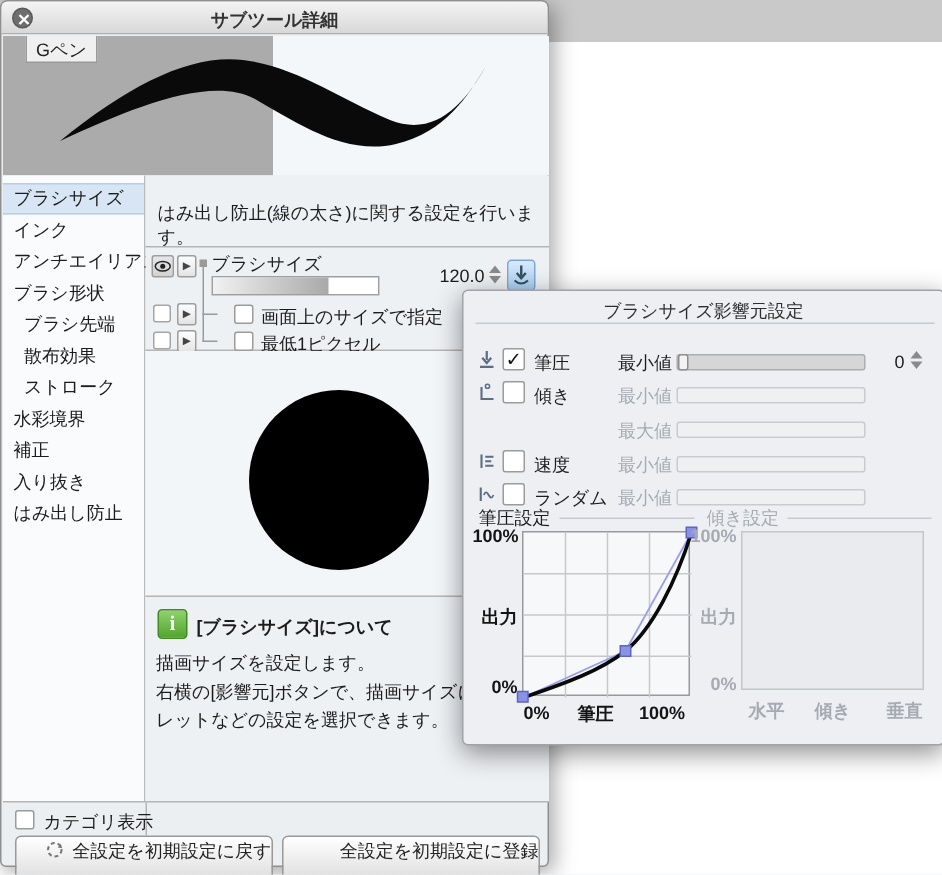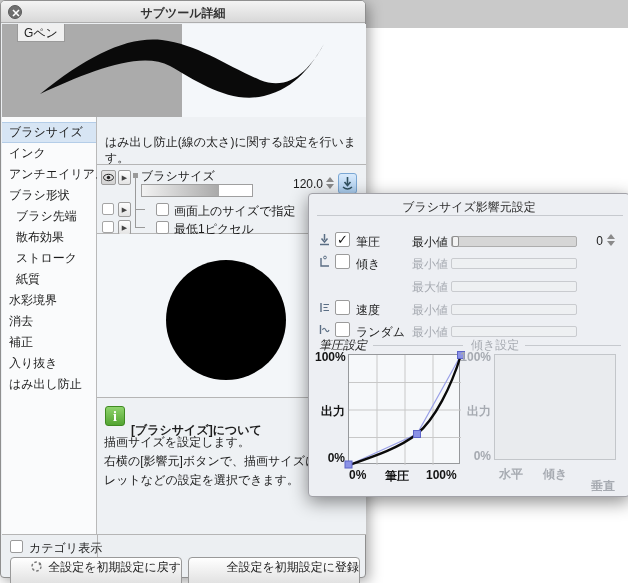--- a/index.html
+++ b/index.html
@@ -49,21 +49,21 @@
   .spin .dn { position:absolute; left:0; bottom:1px; width:0; height:0; border-left:4.5px solid transparent; border-right:4.5px solid transparent; border-top:5px solid #8a8a8a; }
   .num { position:absolute; text-align:right; }
   .infl-btn { position:absolute; width:19px; height:21px; background:linear-gradient(#d8e9fb,#a9cdef); border:1px solid #7aa7d4; border-radius:3px; }
   .checkbox { position:absolute; width:13px; height:13px; background:#fff; border:1px solid #9b9b9b; border-radius:2px; text-align:center; line-height:12px; font-size:11px; color:#111; }
 
   .circle-area { left:0; top:117px; width:269px; height:163px; background:#f3f6f9; }
   .brush-circle { left:69px; top:26px; width:120px; height:120px; border-radius:50%; background:#000; }
 
   .info-area { left:0; top:280px; width:269px; height:137px; border-top:1px solid #b5b5b5; background:#eef1f4; }
   .info-icon { left:8px; top:8px; width:20px; height:20px; background:linear-gradient(#8ed36c,#53a432); border:1px solid #3f8a21; border-radius:3px; color:#fff; text-align:center; line-height:20px; font-weight:bold; font-size:14px; font-family:"Liberation Serif","DejaVu Serif",serif; }
-  .info-title { left:34px; top:24px; font-weight:bold; }
+  .info-title { left:34px; top:12px; font-weight:bold; }
   .info-body { left:7px; top:35px; width:258px; line-height:19px; white-space:nowrap; overflow:hidden; }
 
   
   .cat-row { left:1px; top:533px; width:364px; height:22px; border-top:1px solid #b5b5b5; }
   .cat-divider { left:95px; top:0; width:1px; height:22px; background:#b5b5b5; }
   .btn-row { left:1px; top:555px; width:364px; height:22px; }
   .push-btn { position:absolute; height:32px; background:linear-gradient(#ffffff,#dcdcdc); border:1px solid #999; border-radius:4px; text-align:right; line-height:18px; color:#222; }
 
   
   .popup { left:308px; top:193px; width:322px; height:304px; background:#edeff3; border:1px solid #a2a2a8; border-radius:4px; box-shadow:0 5px 18px rgba(0,0,0,.45); }
@@ -110,23 +110,21 @@
   </div>
 
   <div class="abs sidebar">
     <div class="side-item selected">ブラシサイズ</div>
     <div class="side-item">インク</div>
     <div class="side-item">アンチエイリアス</div>
     <div class="side-item">ブラシ形状</div>
     <div class="side-item indent">ブラシ先端</div>
     <div class="side-item indent">散布効果</div>
     <div class="side-item indent">ストローク</div>
-    <div class="side-item indent">紙質</div>
     <div class="side-item">水彩境界</div>
-    <div class="side-item">消去</div>
     <div class="side-item">補正</div>
     <div class="side-item">入り抜き</div>
     <div class="side-item">はみ出し防止</div>
   </div>
 
   <div class="abs content">
     <div class="abs desc">はみ出し防止(線の太さ)に関する設定を行います。</div>
 
     <div class="abs settings-box">
 
@@ -249,21 +247,21 @@
   <svg class="p-icon" style="left:8px; top:128px;" viewBox="0 0 15 15">
       <path d="M3.5 3 V12" stroke="#5b6e84" stroke-width="1.4"></path>
       <path d="M5.5 8 Q7 4.5 8.75 8 Q10.5 11.5 12 8" fill="none" stroke="#5b6e84" stroke-width="1.2"></path>
     </svg>
   <div class="p-cb" style="left:26px; top:128px;"></div>
   <div class="p-lbl" style="left:47px; top:130px;">ランダム</div>
   <div class="p-lbl gray" style="left:103px; top:130px;">最小値</div>
   <div class="slider-d" style="left:142px; top:132px;"></div>
 
   <div class="graph-row">
-    <div class="graph-title" style="left:10px; top:143px; width:144px;font-style:italic;">
+    <div class="graph-title" style="left:10px; top:143px; width:144px;">
       <span style="font-weight:normal;">筆圧設定</span>
       <span class="hairline"></span>
     </div>
     <div class="g-lbl" style="left:6px; top:156px; width:30px; text-align:right;">100%</div>
     <div class="g-lbl" style="left:6px; top:209px; width:30px; text-align:right;">出力</div>
     <div class="g-lbl" style="left:6px; top:257px; width:30px; text-align:right;">0%</div>
     <div class="graph-box" style="left:39px; top:160px; width:112px; height:110px;">
       <svg width="112" height="110" viewBox="0 0 112 110" style="overflow:visible;">
         <g stroke="#c8c8c8" stroke-width="1">
           <path d="M28 0 V110 M56 0 V110 M84 0 V110"></path>
@@ -287,15 +285,15 @@
     <div class="graph-title" style="left:162px; top:143px; width:150px;">
       <span class="gray">傾き設定</span>
       <span class="hairline"></span>
     </div>
     <div class="g-lbl gray" style="left:150px; top:156px; width:32px; text-align:right;">100%</div>
     <div class="g-lbl gray" style="left:150px; top:209px; width:32px; text-align:right;">出力</div>
     <div class="g-lbl gray" style="left:150px; top:255px; width:32px; text-align:right;">0%</div>
     <div class="graph-box-empty" style="left:185px; top:160px; width:122px; height:106px;"></div>
     <div class="g-lbl gray" style="left:190px; top:272px;">水平</div>
     <div class="g-lbl gray" style="left:234px; top:272px;">傾き</div>
-    <div class="g-lbl gray" style="left:282px; top:284px;text-align:center;">垂直</div>
+    <div class="g-lbl gray" style="left:282px; top:272px;text-align:center;">垂直</div>
   </div>
 </div>
 
 </body></html>

